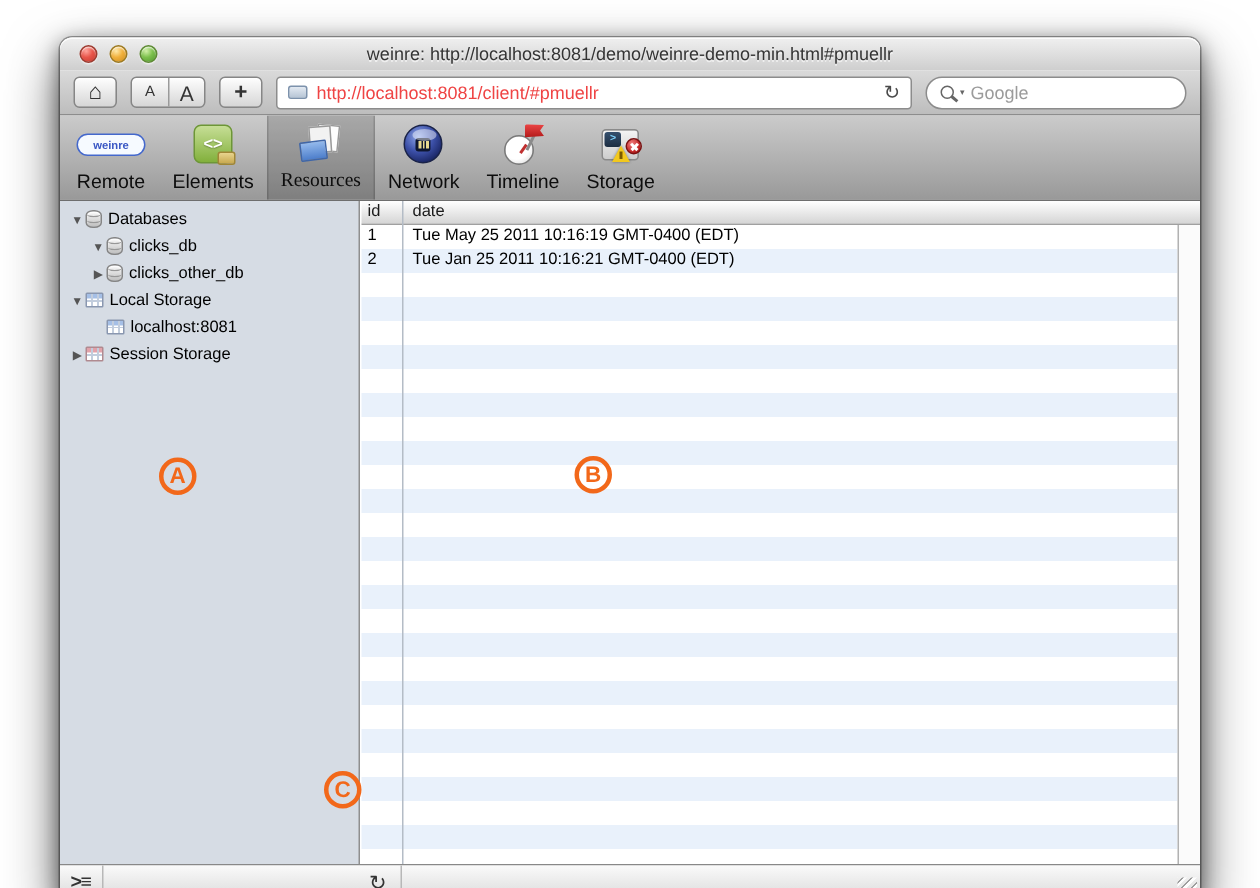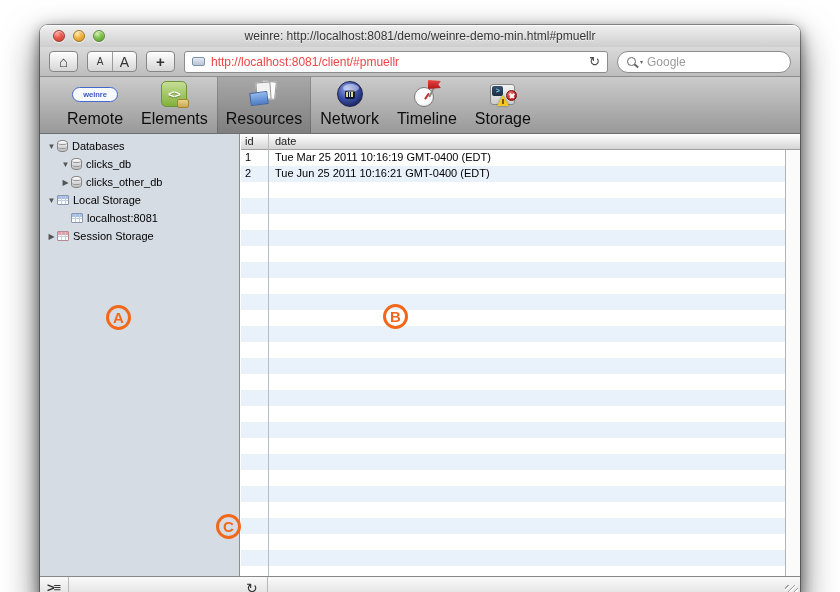--- a/index.html
+++ b/index.html
@@ -50,26 +50,26 @@
   .mag::after { content:""; position:absolute; width:5px; height:1.5px; background:#666;
                 right:-4px; bottom:-1px; transform:rotate(40deg); }
   .mag-caret { font-size:6px; color:#666; }
   .search-field input { flex:1; border:none; outline:none; font-size:12px; color:#333; background:transparent;
                         font-family:"Liberation Sans","DejaVu Sans",sans-serif; }
   .search-field input::placeholder { color:#9b9b9b; }
 
   
   .weinre-toolbar { position:absolute; top:52px; left:0; right:0; height:57px;
                     background:linear-gradient(#cbcbcb,#999); border-bottom:1px solid #6e6e6e;
-                    display:flex; align-items:stretch; padding-left:18px; }
+                    display:flex; align-items:stretch; padding-left:2px; }
   .tb-item { display:flex; flex-direction:column; align-items:center; justify-content:flex-end;
              padding:4px 9px 5px; cursor:default; }
   .tb-item.selected { background:rgba(0,0,0,.17);
-                      box-shadow:inset 1px 0 0 rgba(0,0,0,.15), inset -1px 0 0 rgba(0,0,0,.15); }
-  .tb-label { font-size:16px; color:#0d0d0d; margin-top:3px; }
+                      box-shadow:inset 1px 0 0 rgba(0,0,0,.15), inset -1px 0 0 rgba(0,0,0,.15);font-family:Liberation Serif, serif; }
+  .tb-label { font-size:13px; color:#0d0d0d; margin-top:3px; }
   .tb-icon { height:28px; display:flex; align-items:center; justify-content:center; position:relative; }
   .icon-remote { width:46px; height:15px; border:1.5px solid #4468cc; border-radius:8px; background:#f6faff;
                  color:#3a57c4; font-size:7.5px; font-weight:bold; display:flex; align-items:center; justify-content:center; }
   .icon-elements { width:26px; height:26px; border-radius:5px; border:1px solid #6d9637;
                    background:linear-gradient(#c6de96,#82b03c); position:relative;
                    color:#fff; font-weight:bold; font-size:11px; display:flex; align-items:center; justify-content:center;
                    text-shadow:0 1px 1px rgba(0,0,0,.3); }
   .icon-elements .corner { position:absolute; right:-3px; bottom:-2px; width:12px; height:9px;
                    background:linear-gradient(#e8d48e,#c8a84e); border:1px solid #a08636; border-radius:2px; }
   .icon-resources { width:28px; height:27px; position:relative; }
@@ -304,25 +304,25 @@
       </div>
 
       <div class="main">
         <div class="grid-header">
           <span class="hdr-id">id</span>
           <span class="hdr-date">date</span>
         </div>
         <div class="grid-body">
           <div class="grid-row">
             <span class="cell-id">1</span>
-            <span class="cell-date">Tue Mar 25 2011 10:16:19 GMT-0400 (EDT)</span>
+            <span class="cell-date">Tue May 25 2011 10:16:19 GMT-0400 (EDT)</span>
           </div>
           <div class="grid-row">
             <span class="cell-id">2</span>
-            <span class="cell-date">Tue Jun 25 2011 10:16:21 GMT-0400 (EDT)</span>
+            <span class="cell-date">Tue Jan 25 2011 10:16:21 GMT-0400 (EDT)</span>
           </div>
         </div>
         <div class="col-divider"></div>
         <div class="scrollbar"></div>
       </div>
     </div>
 
     <div class="statusbar">
       <span class="sb-console">&gt;≡</span>
       <span class="sb-sep s1"></span>

